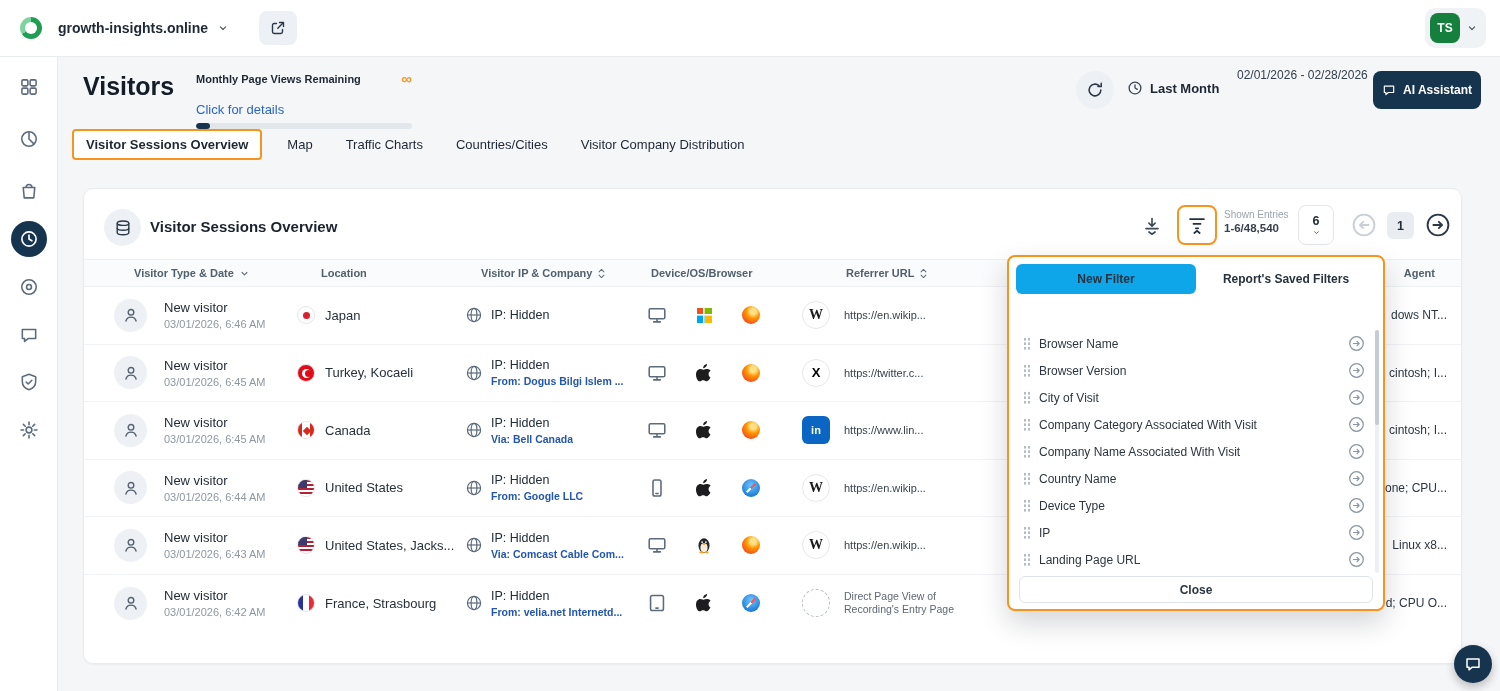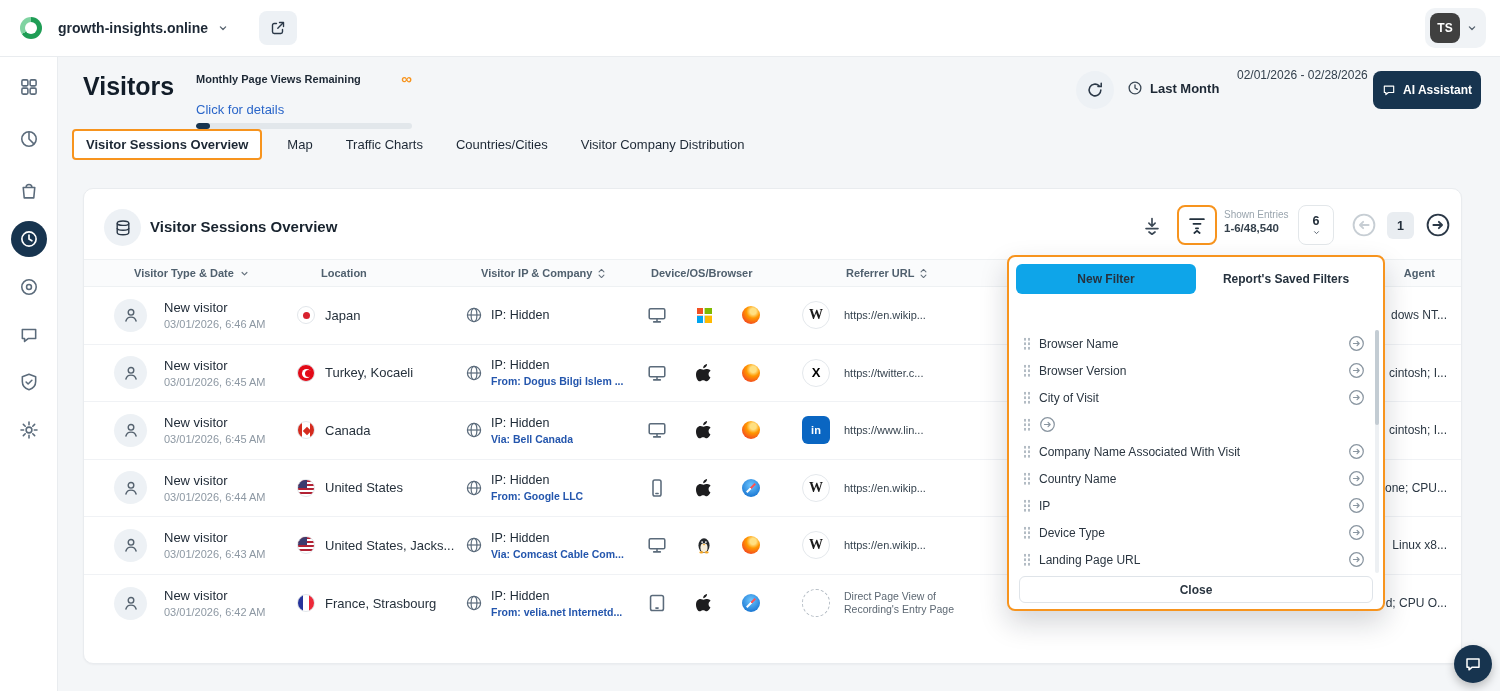--- a/index.html
+++ b/index.html
@@ -17,21 +17,21 @@
   .logo{width:22px;height:22px;border-radius:50%;margin-left:20px;position:relative;
         background:conic-gradient(#1f9d55 0 65%,#7fd3a1 65% 100%)}
   .logo::after{content:"";position:absolute;inset:5px;border-radius:50%;background:#fff}
   .site{display:flex;align-items:center;gap:9px;margin-left:16px;font-size:14px;font-weight:700;
         color:#1d2835;cursor:pointer}
   .site .ic{color:#55616d}
   .extbtn{margin-left:30px;width:38px;height:34px;border:none;border-radius:8px;background:#edf1f5;
           display:flex;align-items:center;justify-content:center;color:#2b3847;cursor:pointer}
   .account{position:absolute;right:14px;top:8px;height:40px;border-radius:10px;background:#f0f3f6;
            display:flex;align-items:center;padding:0 8px 0 5px;gap:6px;cursor:pointer;color:#55616d}
-  .avatar{width:30px;height:30px;border-radius:8px;background:#404040;color:#fff;font-size:12px;
+  .avatar{width:30px;height:30px;border-radius:8px;background:#15803d;color:#fff;font-size:12px;
           font-weight:700;display:flex;align-items:center;justify-content:center}
 
   
   .sidebar{position:absolute;left:0;top:56px;width:57px;bottom:0;background:#fff;
            border-right:1px solid #e9ecef;z-index:20}
   .side-item{position:absolute;left:50%;transform:translateX(-50%);width:24px;height:24px;
              color:#5b6b7b;cursor:pointer;display:flex;align-items:center;justify-content:center}
   .side-item .ic{width:20px;height:20px}
   .side-item.active{width:36px;height:36px;border-radius:50%;background:#17344f;color:#fff}
 
@@ -797,20 +797,21 @@
     <span class="lbl">City of Visit</span>
     <span class="go ic">
           <svg viewBox="0 0 18 18" fill="none" stroke="currentColor" stroke-width="1.3">
             <circle cx="9" cy="9" r="7.2"></circle>
             <path d="M5.8 9h6M9.6 6.8 11.8 9l-2.2 2.2" stroke-linecap="round" stroke-linejoin="round"></path>
           </svg>
         </span>
   </div>
       <div class="fp-item">
     <span class="handle"></span>
+    <span class="lbl">Company Category Associated With Visit</span>
     <span class="go ic">
           <svg viewBox="0 0 18 18" fill="none" stroke="currentColor" stroke-width="1.3">
             <circle cx="9" cy="9" r="7.2"></circle>
             <path d="M5.8 9h6M9.6 6.8 11.8 9l-2.2 2.2" stroke-linecap="round" stroke-linejoin="round"></path>
           </svg>
         </span>
   </div>
       <div class="fp-item">
     <span class="handle"></span>
     <span class="lbl">Company Name Associated With Visit</span>
@@ -826,31 +827,31 @@
     <span class="lbl">Country Name</span>
     <span class="go ic">
           <svg viewBox="0 0 18 18" fill="none" stroke="currentColor" stroke-width="1.3">
             <circle cx="9" cy="9" r="7.2"></circle>
             <path d="M5.8 9h6M9.6 6.8 11.8 9l-2.2 2.2" stroke-linecap="round" stroke-linejoin="round"></path>
           </svg>
         </span>
   </div>
       <div class="fp-item">
     <span class="handle"></span>
-    <span class="lbl">IP</span>
+    <span class="lbl">Device Type</span>
     <span class="go ic">
           <svg viewBox="0 0 18 18" fill="none" stroke="currentColor" stroke-width="1.3">
             <circle cx="9" cy="9" r="7.2"></circle>
             <path d="M5.8 9h6M9.6 6.8 11.8 9l-2.2 2.2" stroke-linecap="round" stroke-linejoin="round"></path>
           </svg>
         </span>
   </div>
       <div class="fp-item">
     <span class="handle"></span>
-    <span class="lbl">Device Type</span>
+    <span class="lbl">IP</span>
     <span class="go ic">
           <svg viewBox="0 0 18 18" fill="none" stroke="currentColor" stroke-width="1.3">
             <circle cx="9" cy="9" r="7.2"></circle>
             <path d="M5.8 9h6M9.6 6.8 11.8 9l-2.2 2.2" stroke-linecap="round" stroke-linejoin="round"></path>
           </svg>
         </span>
   </div>
       <div class="fp-item">
     <span class="handle"></span>
     <span class="lbl">Landing Page URL</span>

